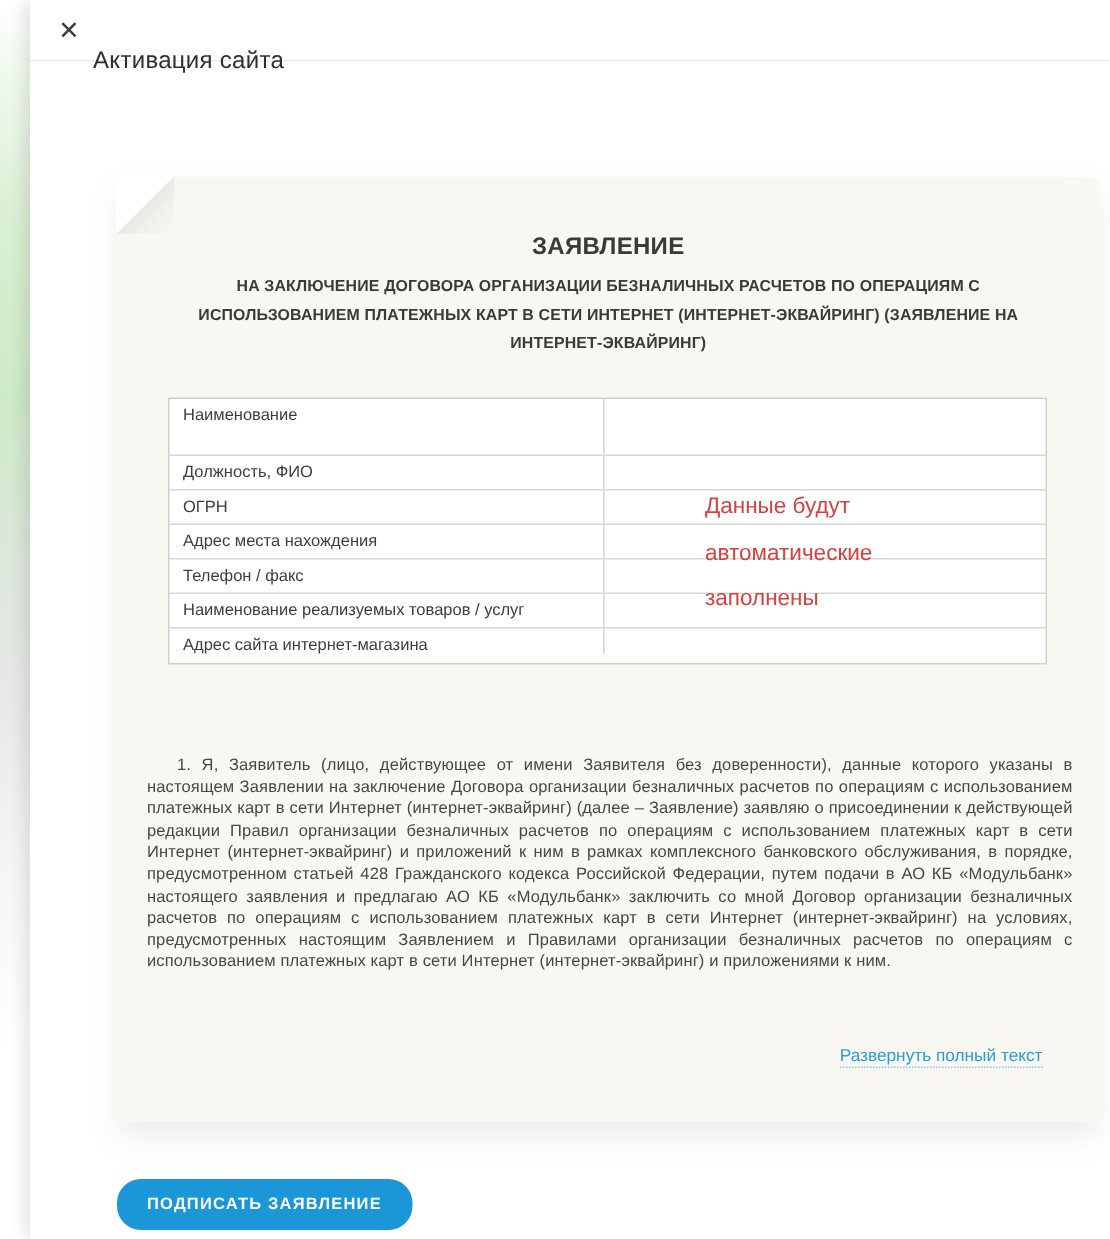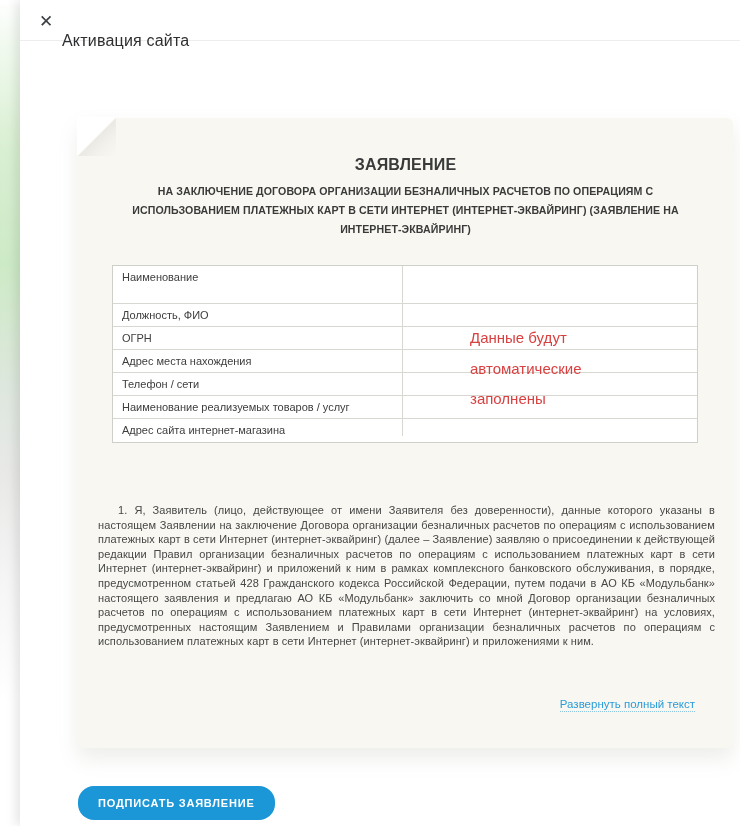--- a/index.html
+++ b/index.html
@@ -103,21 +103,21 @@
             </div>
             <div class="trow">
               <div class="tcell label">ОГРН</div>
               <div class="tcell value"></div>
             </div>
             <div class="trow">
               <div class="tcell label">Адрес места нахождения</div>
               <div class="tcell value"></div>
             </div>
             <div class="trow">
-              <div class="tcell label">Телефон / сети</div>
+              <div class="tcell label">Телефон / факс</div>
               <div class="tcell value"></div>
             </div>
             <div class="trow">
               <div class="tcell label">Наименование реализуемых товаров / услуг</div>
               <div class="tcell value"></div>
             </div>
             <div class="trow">
               <div class="tcell label">Адрес сайта интернет-магазина</div>
               <div class="tcell value"></div>
             </div>

